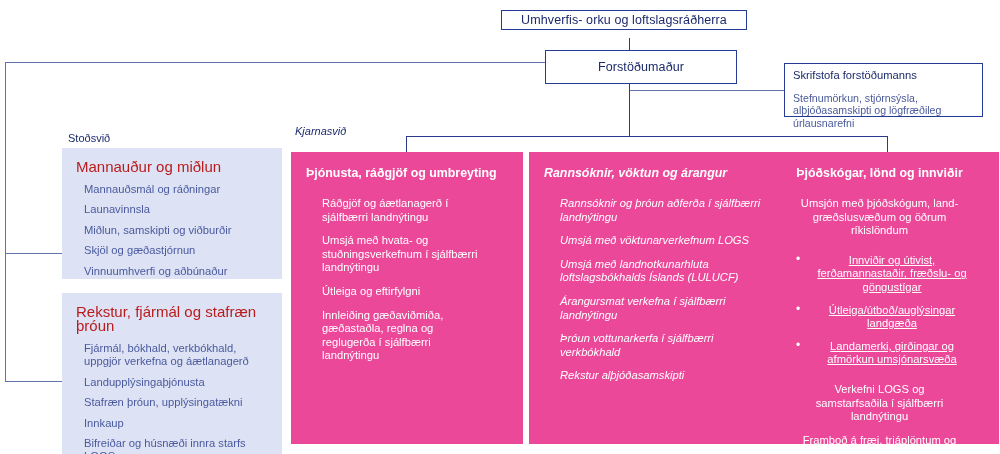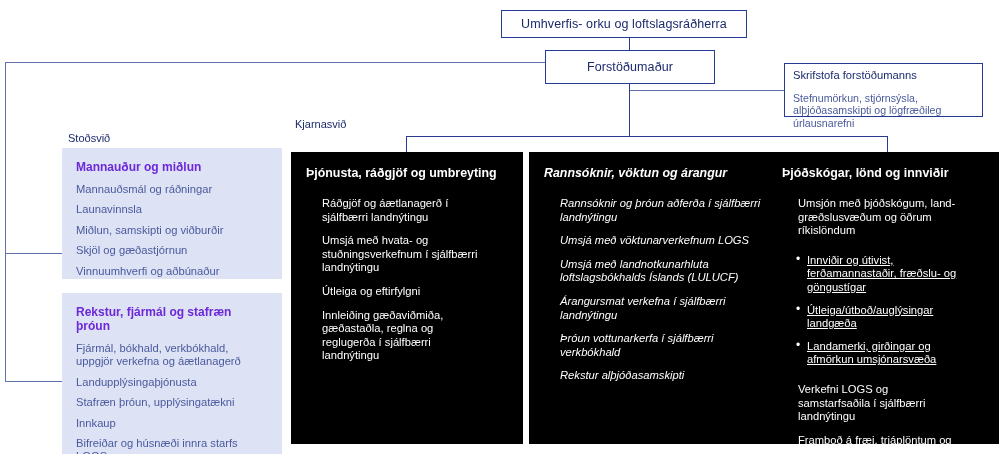--- a/index.html
+++ b/index.html
@@ -39,22 +39,22 @@
     align-items: center;
     justify-content: center;
     text-align: center;
   }
   .box-outline .ttl {
     font-size: 12.5px;
     color: #1b2a6b;
     letter-spacing: .1px;
   }
 
-  #minister-box { left: 501px; top: 10px; width: 246px; height: 28px; }
-  #director-box { left: 545px; top: 50px; width: 170px; height: 34px; }
+  #minister-box { left: 501px; top: 10px; width: 246px; height: 20px; }
+  #director-box { left: 545px; top: 50px; width: 192px; height: 34px; }
 
   #secretariat-box {
     position: absolute;
     left: 784px; top: 63px; width: 199px; height: 54px;
     border: 1.5px solid #243a93;
     background: #ffffff;
     box-sizing: border-box;
     padding: 5px 7px 4px 8px;
   }
   #secretariat-box .sec-title {
@@ -70,55 +70,55 @@
     line-height: 12.4px;
   }
 
   
   .group-caption {
     position: absolute;
     font-size: 11px;
     color: #1b2a6b;
   }
   #caption-support { left: 68px; top: 132px; }
-  #caption-core    { left: 295px; top: 118px; }
+  #caption-core    { left: 295px; top: 125px; font-style: italic; }
 
   
   .light-box {
     position: absolute;
     background: #dde2f4;
     box-sizing: border-box;
     padding: 12px 14px 10px 14px;
     color: #48589c;
   }
   .light-box .lb-title {
-    font-size: 12px;
-    font-weight: bold;
-    color: #6d28d9;
+    font-size: 15px;
+    font-weight: normal;
+    color: #b91c1c;
     margin-bottom: 9px;
     line-height: 14px;
   }
   .light-box ul {
-    margin: 0;
+    margin: 8px;
     padding: 0;
     list-style: none;
   }
   .light-box li {
     font-size: 11.2px;
     line-height: 13.4px;
     color: #4a5a9e;
     margin-bottom: 7px;
   }
   #support-box-1 { left: 62px; top: 148px; width: 220px; height: 131px; }
   #support-box-2 { left: 62px; top: 293px; width: 220px; height: 192px; }
 
   
   .blue-box {
     position: absolute;
-    background: #000000;
+    background: #ec4899;
     box-sizing: border-box;
     padding: 14px 22px 10px 15px;
     color: #ffffff;
   }
   .blue-box .bb-title {
     font-size: 12.4px;
     font-weight: bold;
     color: #ffffff;
     line-height: 15px;
     margin-bottom: 11px;
@@ -148,21 +148,21 @@
   .blue-box ul.bullets li::before {
     content: "\2022";
     position: absolute;
     left: 0;
     top: -1px;
     color: #ffffff;
     font-size: 12px;
   }
   #core-box-1 { left: 291px; top: 152px; width: 232px; height: 292px; }
   #core-box-2 { left: 529px; top: 152px; width: 280px; height: 292px; font-style: italic; }
-  #core-box-3 { left: 767px; top: 152px; width: 232px; height: 292px; }
+  #core-box-3 { left: 767px; top: 152px; width: 232px; height: 292px; text-align: center; }
 </style>
 </head>
 <body>
 
 <div id="org-chart">
 
   <div class="ln ln-v" style="left:629px; top:38px; height:12px;"></div>
 
   <div class="ln ln-h ln-soft" style="left:5px; top:62px; width:540px;"></div>
   <div class="ln ln-v ln-soft" style="left:5px; top:62px; height:320px;"></div>

